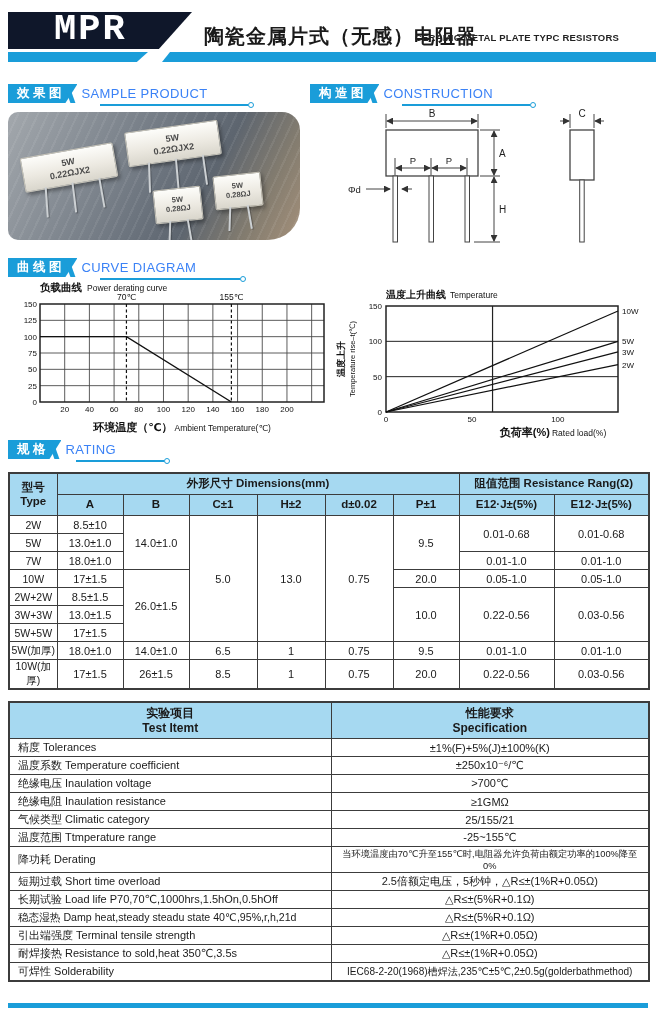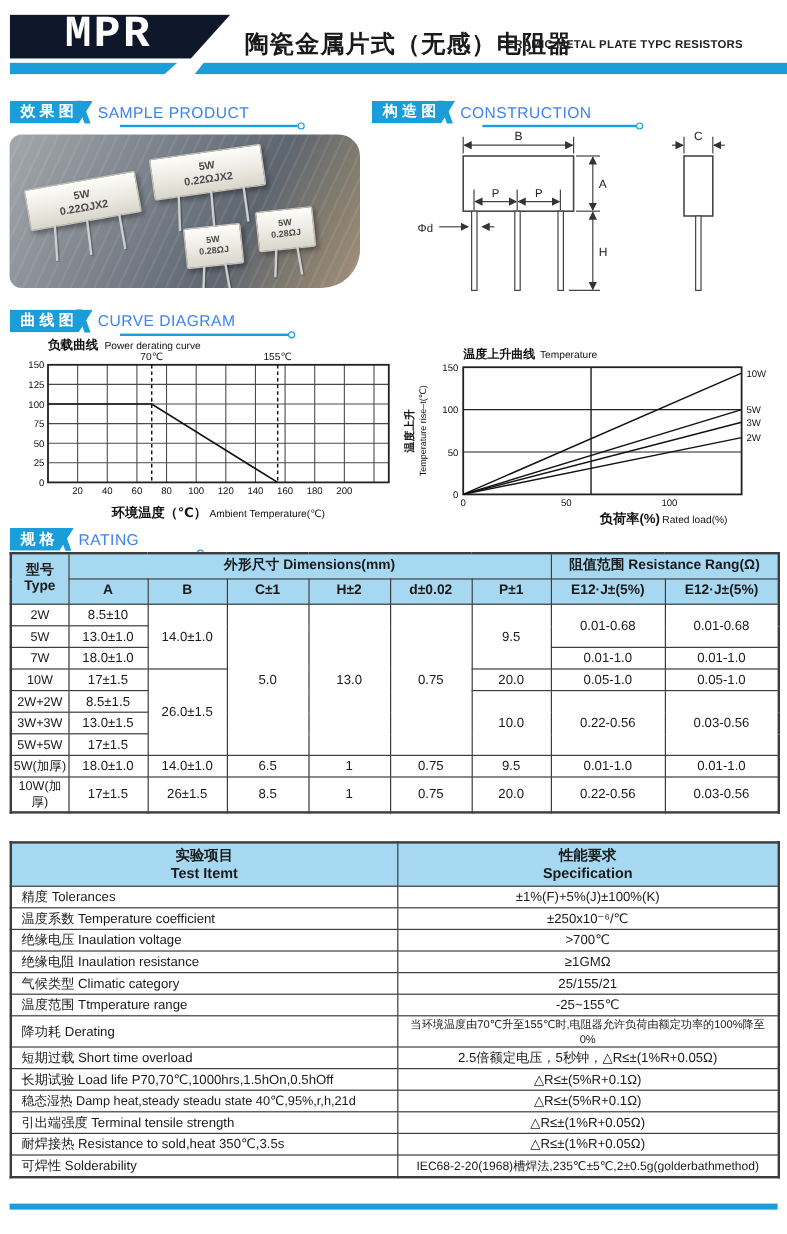--- a/index.html
+++ b/index.html
@@ -35,21 +35,21 @@
          background:repeating-linear-gradient(115deg,rgba(255,255,255,0.07) 0 2px,transparent 2px 9px);}
   .resistor{position:absolute;}
   .res-body{position:relative;background:linear-gradient(180deg,#fdfdfa,#ece9e1 55%,#d9d6cc);
             border:1px solid #c6c3b8;border-radius:2px;box-shadow:2px 3px 4px rgba(0,0,0,0.35);
             display:flex;align-items:center;justify-content:center;}
   .res-label{white-space:pre-line;text-align:center;color:#4a4a4a;font-weight:bold;line-height:1.15;}
   .lead{position:absolute;width:2px;background:#ccd0d3;box-shadow:1px 1px 1px rgba(0,0,0,0.3);}
 
   
   table{border-collapse:collapse;table-layout:fixed;background:#fff;}
-  #rating-table{position:absolute;left:8px;top:460px;width:640px;}
+  #rating-table{position:absolute;left:8px;top:472px;width:640px;}
   #rating-table th,#rating-table td{border:1px solid #3c3c3c;text-align:center;padding:0 1px;}
   #rating-table th{background:#a6d9f1;font-size:11.5px;font-weight:bold;height:20px;white-space:pre-line;line-height:1.15;}
   #rating-table td{font-size:11px;height:17px;}
   #rating-table td:first-child{font-size:10.5px;}
   #rating-table{border:2px solid #3c3c3c;}
 
   #perf-table{position:absolute;left:8px;top:701px;width:640px;border:2px solid #3c3c3c;}
   #perf-table th,#perf-table td{border:1px solid #3c3c3c;}
   #perf-table th{background:#a6d9f1;font-size:12px;font-weight:bold;height:33px;white-space:pre-line;line-height:1.25;}
   #perf-table td{font-size:11px;height:15px;padding:1px 4px;margin-left:31px;}

